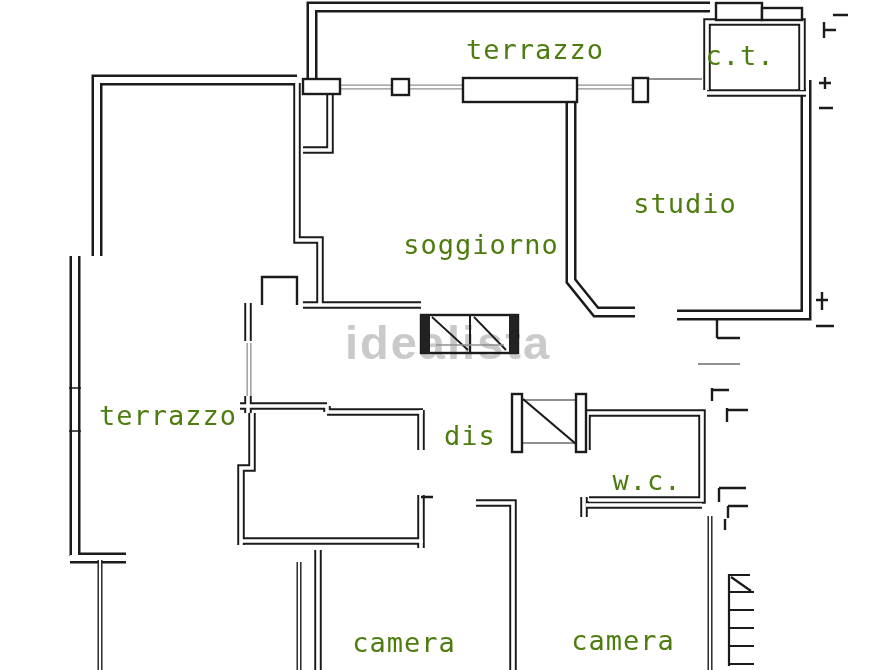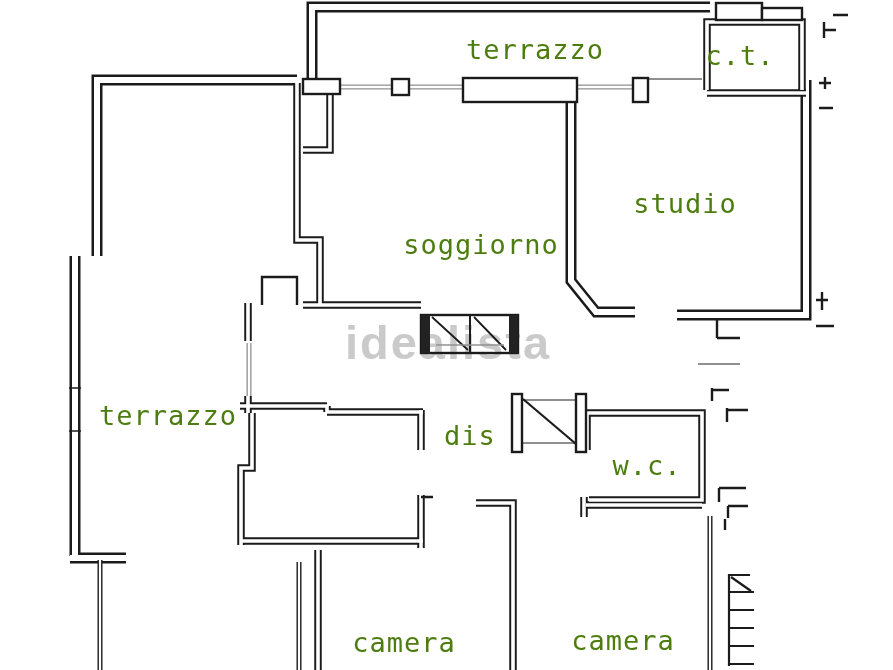--- a/index.html
+++ b/index.html
@@ -98,17 +98,17 @@
       <path d="M523,399 L576,444" stroke="#1b1b1b" stroke-width="2.2" fill="none"></path>
     </g>
   </svg>
 
   <div class="room-label" style="left:535px;top:49px;">terrazzo</div>
   <div class="room-label" style="left:740px;top:55px;">c.t.</div>
   <div class="room-label" style="left:481px;top:200px;margin-top:44px;">soggiorno</div>
   <div class="room-label" style="left:685px;top:203px;">studio</div>
   <div class="room-label" style="left:168px;top:415px;">terrazzo</div>
   <div class="room-label" style="left:470px;top:435px;text-align:right;">dis</div>
-  <div class="room-label" style="left:647px;top:465px;">w.c.</div>
+  <div class="room-label" style="left:647px;top:480px;">w.c.</div>
   <div class="room-label" style="left:404px;top:642px;">camera</div>
   <div class="room-label" style="left:623px;top:640px;">camera</div>
 
 </div>
 
 </body></html>

